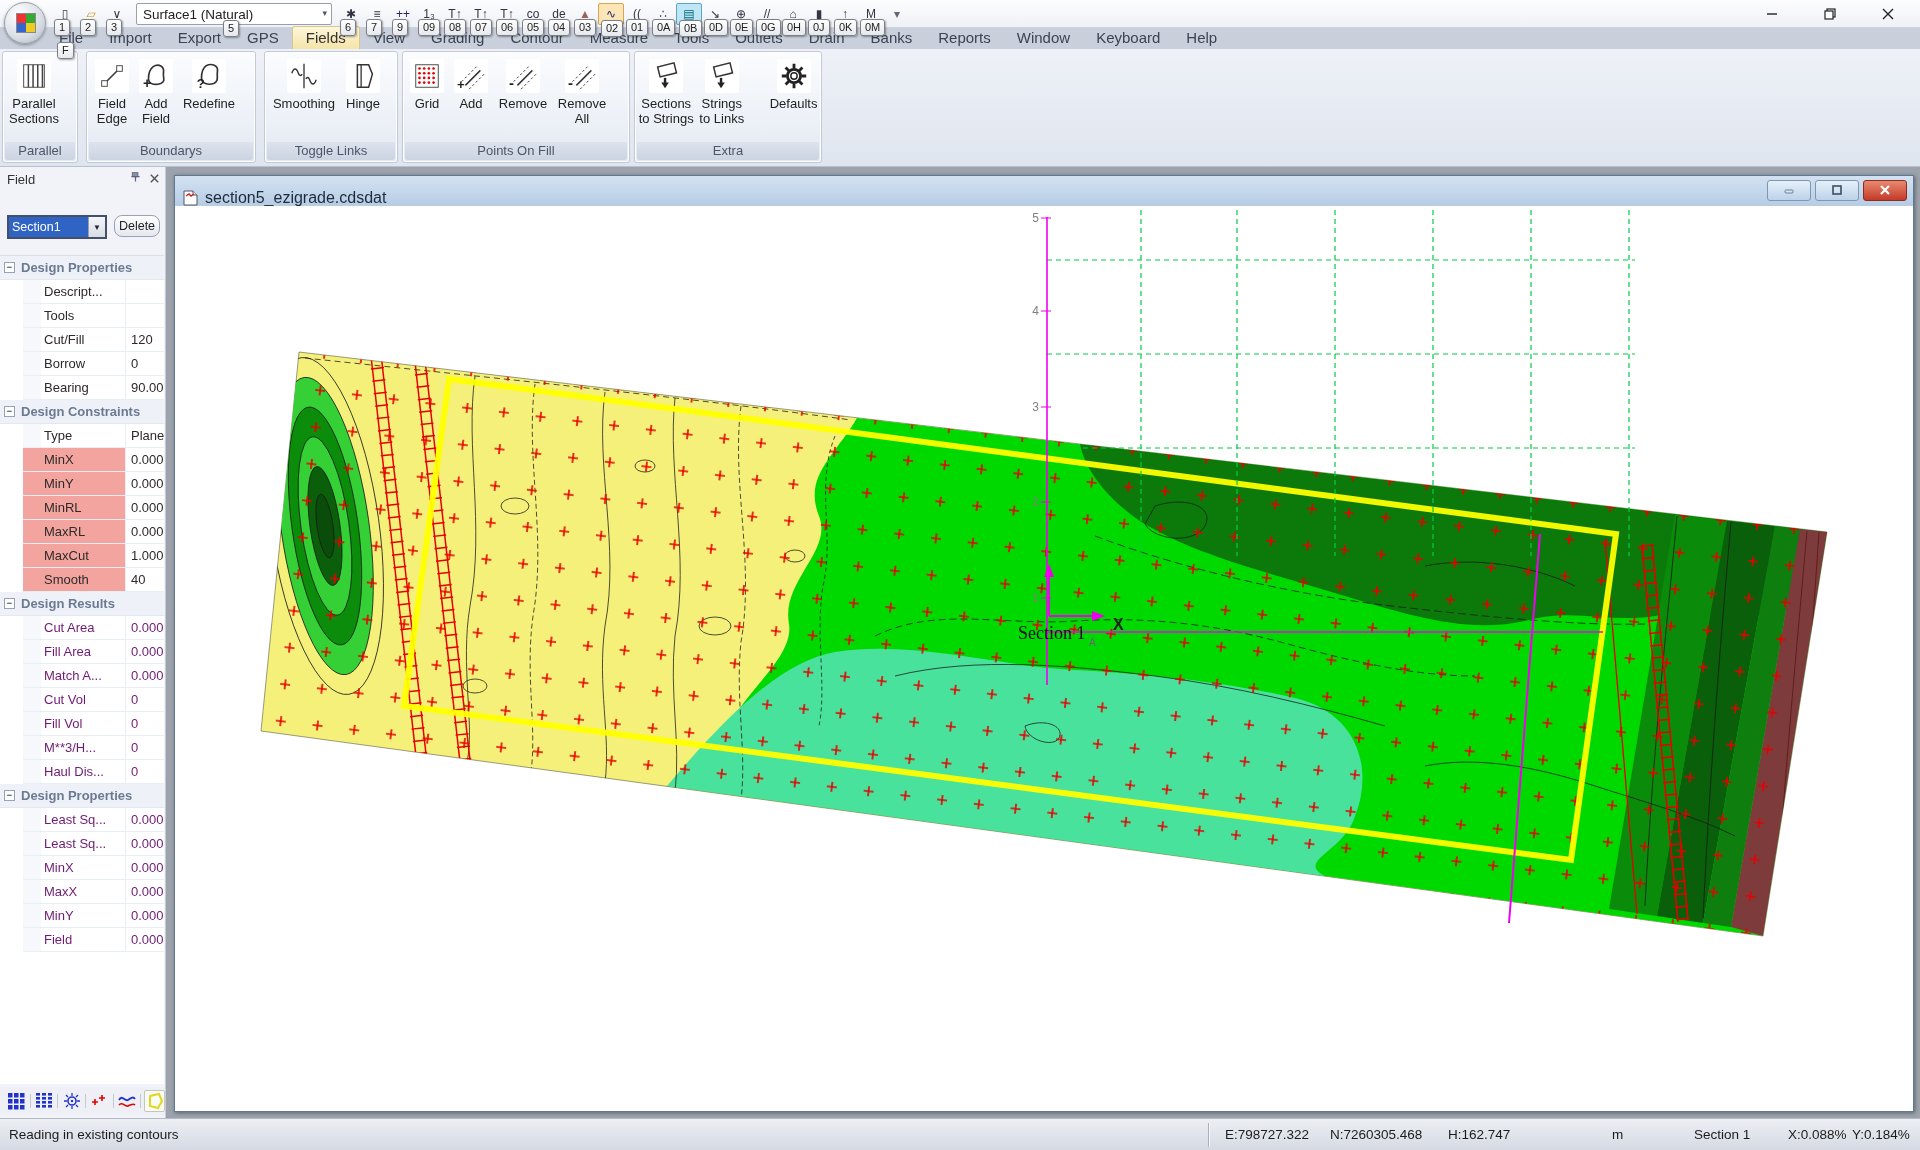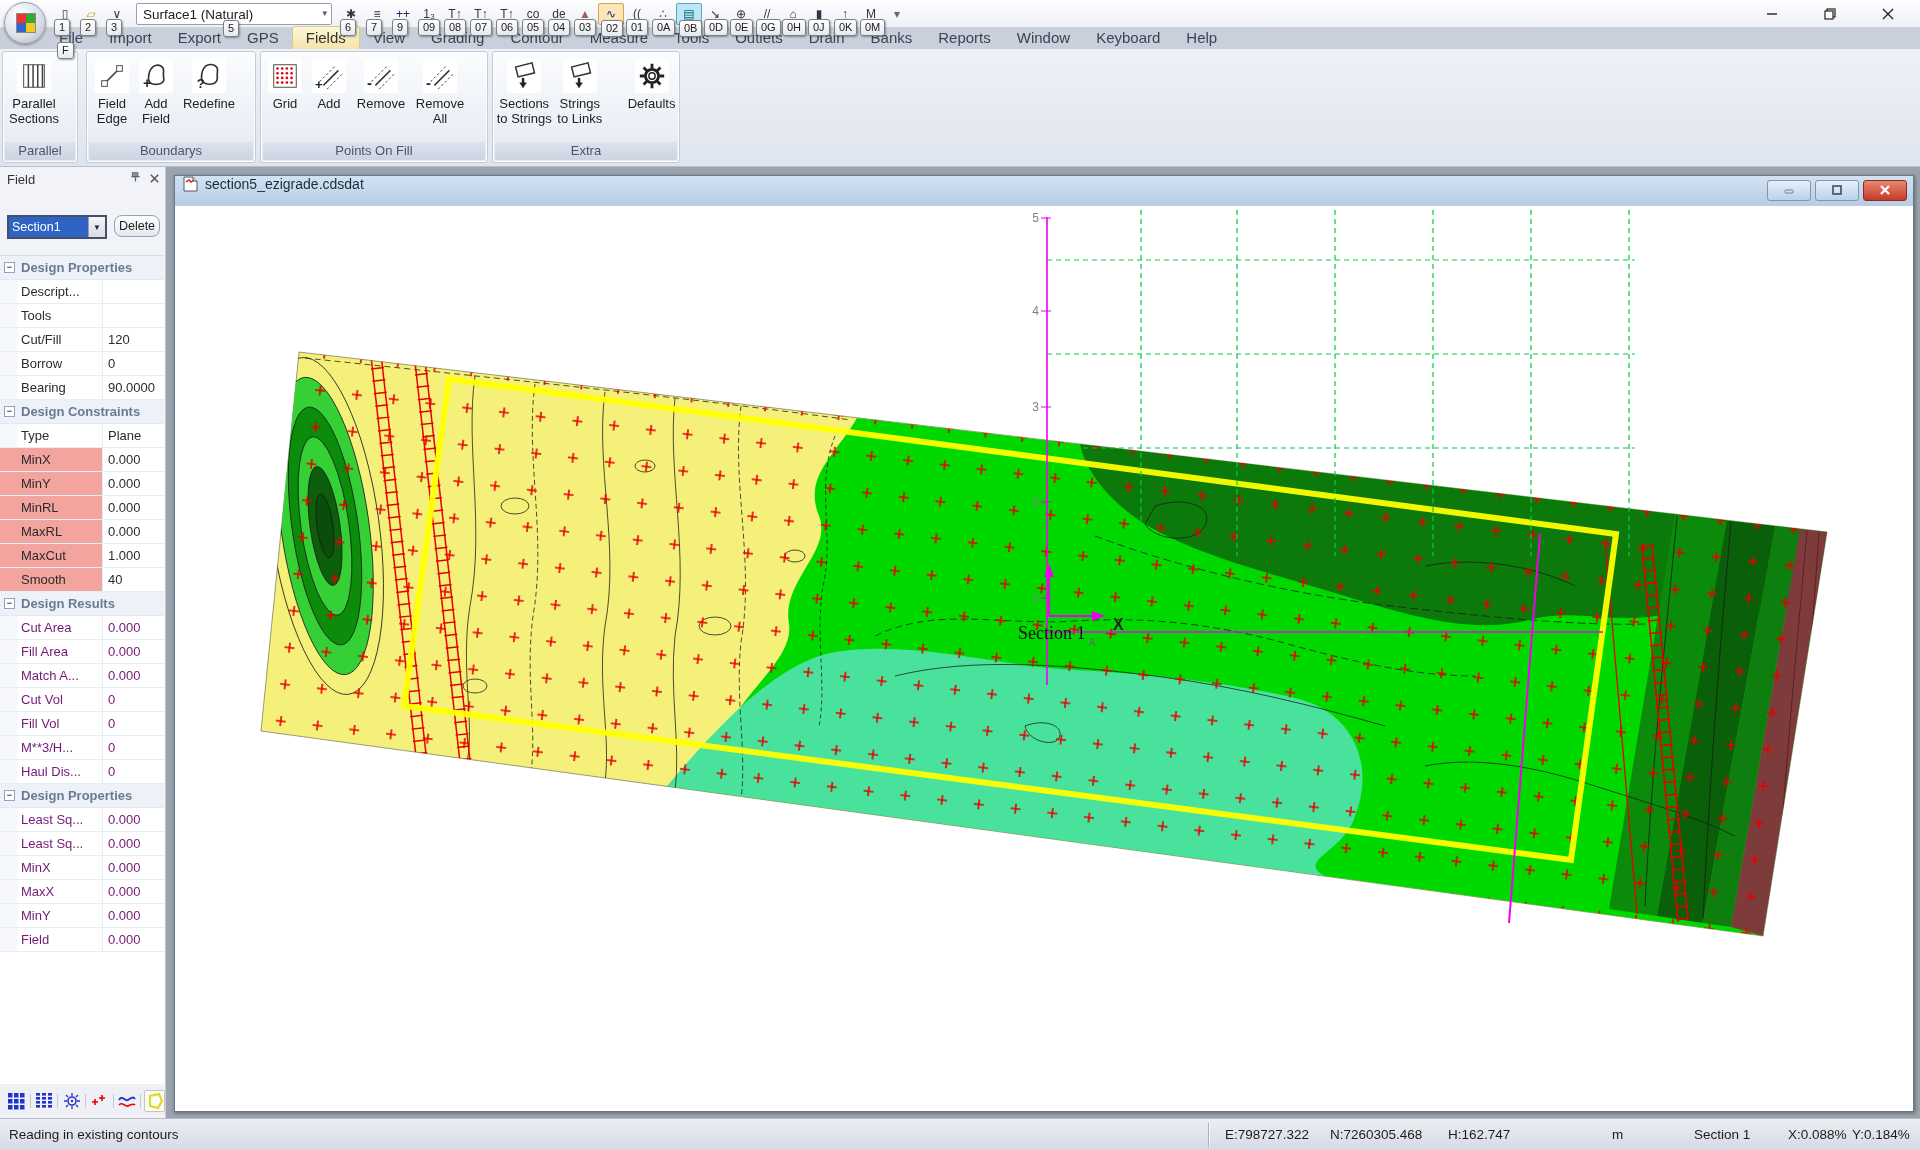--- a/index.html
+++ b/index.html
@@ -68,39 +68,39 @@
     display:flex; align-items:center; justify-content:center; font-size:8px; color:#223; }
   .btn-delete { position:absolute; left:114px; top:22px; width:46px; height:22px;
     background:linear-gradient(#fefefe,#e4e8ef); border:1px solid #97a2b4; border-radius:8px;
     font-size:12.5px; color:#222; text-align:center; line-height:20px; }
   .pgrid { position:absolute; left:0; top:88px; right:1px; bottom:34px; background:#fff; overflow:hidden;
     border-top:1px solid #d8dde6; }
   .pg-head { height:24px; background:#eef2f8; display:flex; align-items:center; font-size:13px; font-weight:bold;
     color:#6b7a92; border-bottom:1px solid #e2e8f1; }
   .pg-box { width:11px; height:11px; border:1px solid #97a3b5; background:#fff; margin:0 6px 0 4px;
     font-size:9px; line-height:9px; text-align:center; color:#445; }
-  .pg-row { height:24px; display:flex; border-bottom:1px solid #e8eef6; font-size:13px; color:#2b2b2b; }
+  .pg-row { height:24px; display:flex; border-bottom:1px solid #e8eef6; font-size:13px; color:#2b2b2b;margin-left:23px; }
   .pg-gutter { width:18px; background:#f6f8fb; }
   .pg-label { width:84px; padding:4px 2px 0 3px; overflow:hidden; white-space:nowrap; }
   .pg-value { flex:1; border-left:1px solid #e8eef6; padding:4px 0 0 5px; overflow:hidden; white-space:nowrap; }
   .pg-row.pink .pg-gutter, .pg-row.pink .pg-label { background:#f4a49f; }
   .pg-sec.muted .pg-label, .pg-sec.muted .pg-value { color:#701a75; }
   .panel-bottombar { position:absolute; left:0; bottom:3px; height:28px; width:100%;
     display:flex; align-items:center; padding-left:6px; gap:3px; background:#eef0f5; }
   .pb-ico { width:22px; height:22px; display:flex; align-items:center; justify-content:center; }
   .pb-ico svg { width:18px; height:18px; }
   .pb-ico.active { background:#fafbf4; border:1px solid #c2c8b8; border-radius:2px; }
   .pb-sep { width:1px; height:14px; background:#c4cad4; }
 
   
   .mdi { position:absolute; left:166px; top:167px; right:0; bottom:32px; background:#9da3ac; }
   .docwin { position:absolute; left:8px; top:8px; right:6px; bottom:6px; border:1px solid #5d7globalThis; border:1px solid #5d7a97;
     background:#fff; box-shadow:1px 1px 4px rgba(0,0,0,.4); }
   .doc-titlebar { height:44px; background:linear-gradient(#d3e2f2,#a9c3de); border-bottom:1px solid #7d99b5;
-    display:flex; align-items:flex-start; padding-left:6px; font-size:14px; color:#1c2b3a; }
+    display:flex; align-items:center; padding-left:6px; font-size:16px; color:#1c2b3a; }
   .doc-titlebar .dico { width:18px; height:16px; margin-right:6px; }
   .doc-btns { position:absolute; right:6px; top:4px; display:flex; gap:4px; }
   .doc-btn { width:44px; height:21px; border:1px solid #7d96b2; border-radius:3px;
     background:linear-gradient(#e7f0f9,#bcd2e8); display:flex; align-items:center; justify-content:center;
     font-size:11px; color:#234; }
   .doc-btn.close { background:linear-gradient(#e88a70,#c43a28); border-color:#8d2c1e; color:#fff;
     font-weight:bold; font-size:13px; }
   .doc-canvas { position:absolute; left:0; top:30px; right:0; bottom:0; background:#fff; overflow:hidden; }
   .doc-canvas svg.map { position:absolute; left:0; top:0; }
 
@@ -310,20 +310,42 @@
         <div class="rib-btn" style="width: 64px;">
           <span class="rib-ico">
             <svg viewBox="0 0 32 32">
               <path d="M13 5c6-3 13 0 12 6s2 10-4 13c-6 2-13 0-13-6 0-4 1-10 5-13z" fill="none" stroke="#333" stroke-width="1.8"></path>
               <text x="3" y="29" font-size="14" font-weight="bold" fill="#222">?</text>
             </svg>
           </span>
           <span class="rib-lab">Redefine</span>
         </div>
         <div class="rib-caption">Boundarys</div>
+      </div>
+      <div class="rib-group" style="width: 134px;">
+        <div class="rib-btn" style="width: 74px;">
+          <span class="rib-ico">
+            <svg viewBox="0 0 32 32">
+              <path d="M16 3v26" stroke="#333" stroke-width="1.4"></path>
+              <path d="M3 13c2-6 5-6 7 0 1 3 3 3 4 1" fill="none" stroke="#333" stroke-width="1.5"></path>
+              <path d="M18 19c1-2 3-2 4 1 2 6 5 6 7 0" fill="none" stroke="#333" stroke-width="1.5"></path>
+            </svg>
+          </span>
+          <span class="rib-lab">Smoothing</span>
+        </div>
+        <div class="rib-btn" style="width: 44px;">
+          <span class="rib-ico">
+            <svg viewBox="0 0 32 32">
+              <path d="M10 4h12l4 10-4 14H10z" fill="#fff" stroke="#333" stroke-width="1.6"></path>
+              <path d="M14 4v24" stroke="#333" stroke-width="1.4"></path>
+            </svg>
+          </span>
+          <span class="rib-lab">Hinge</span>
+        </div>
+        <div class="rib-caption">Toggle Links</div>
       </div>
       <div class="rib-group" style="width: 228px; margin-left: 4px;">
         <div class="rib-btn" style="width: 44px;">
           <span class="rib-ico">
             <svg viewBox="0 0 32 32">
               <rect x="4" y="4" width="24" height="24" fill="#fff" stroke="#444"></rect>
               <g fill="#e60000">
                 <circle cx="8" cy="8" r="1.4"></circle>
                 <circle cx="13" cy="8" r="1.4"></circle>
                 <circle cx="18" cy="8" r="1.4"></circle>

